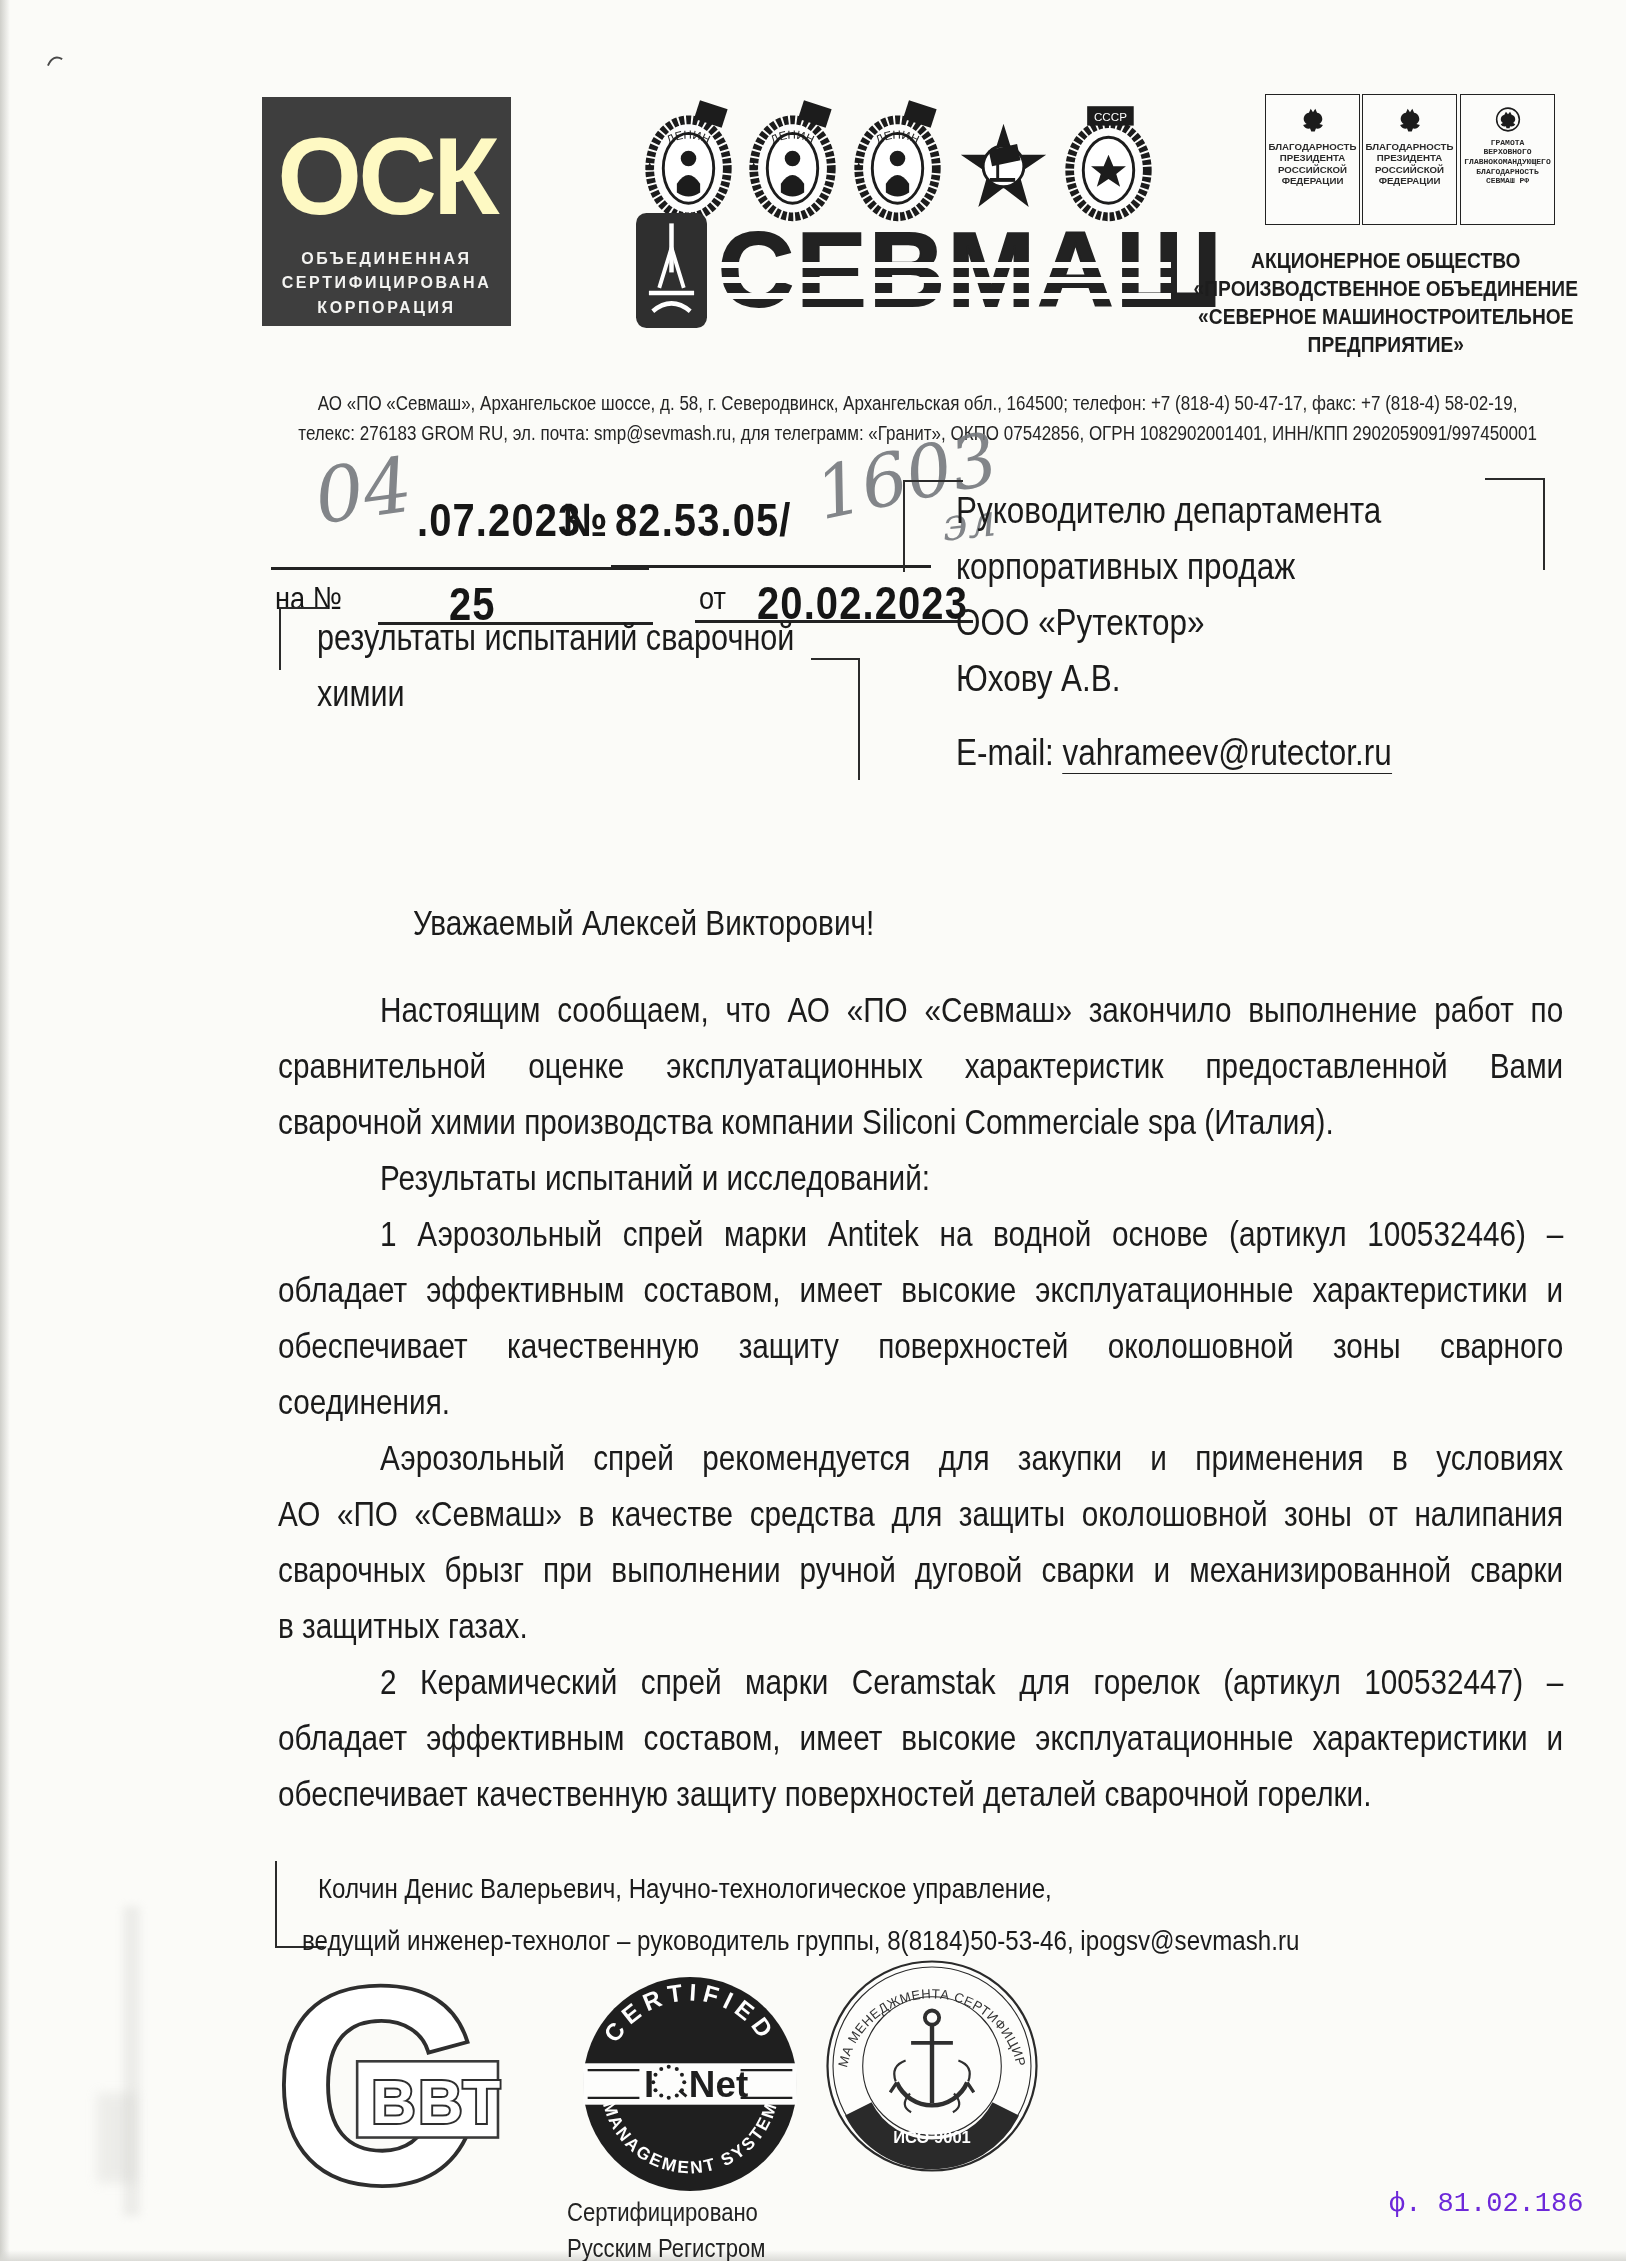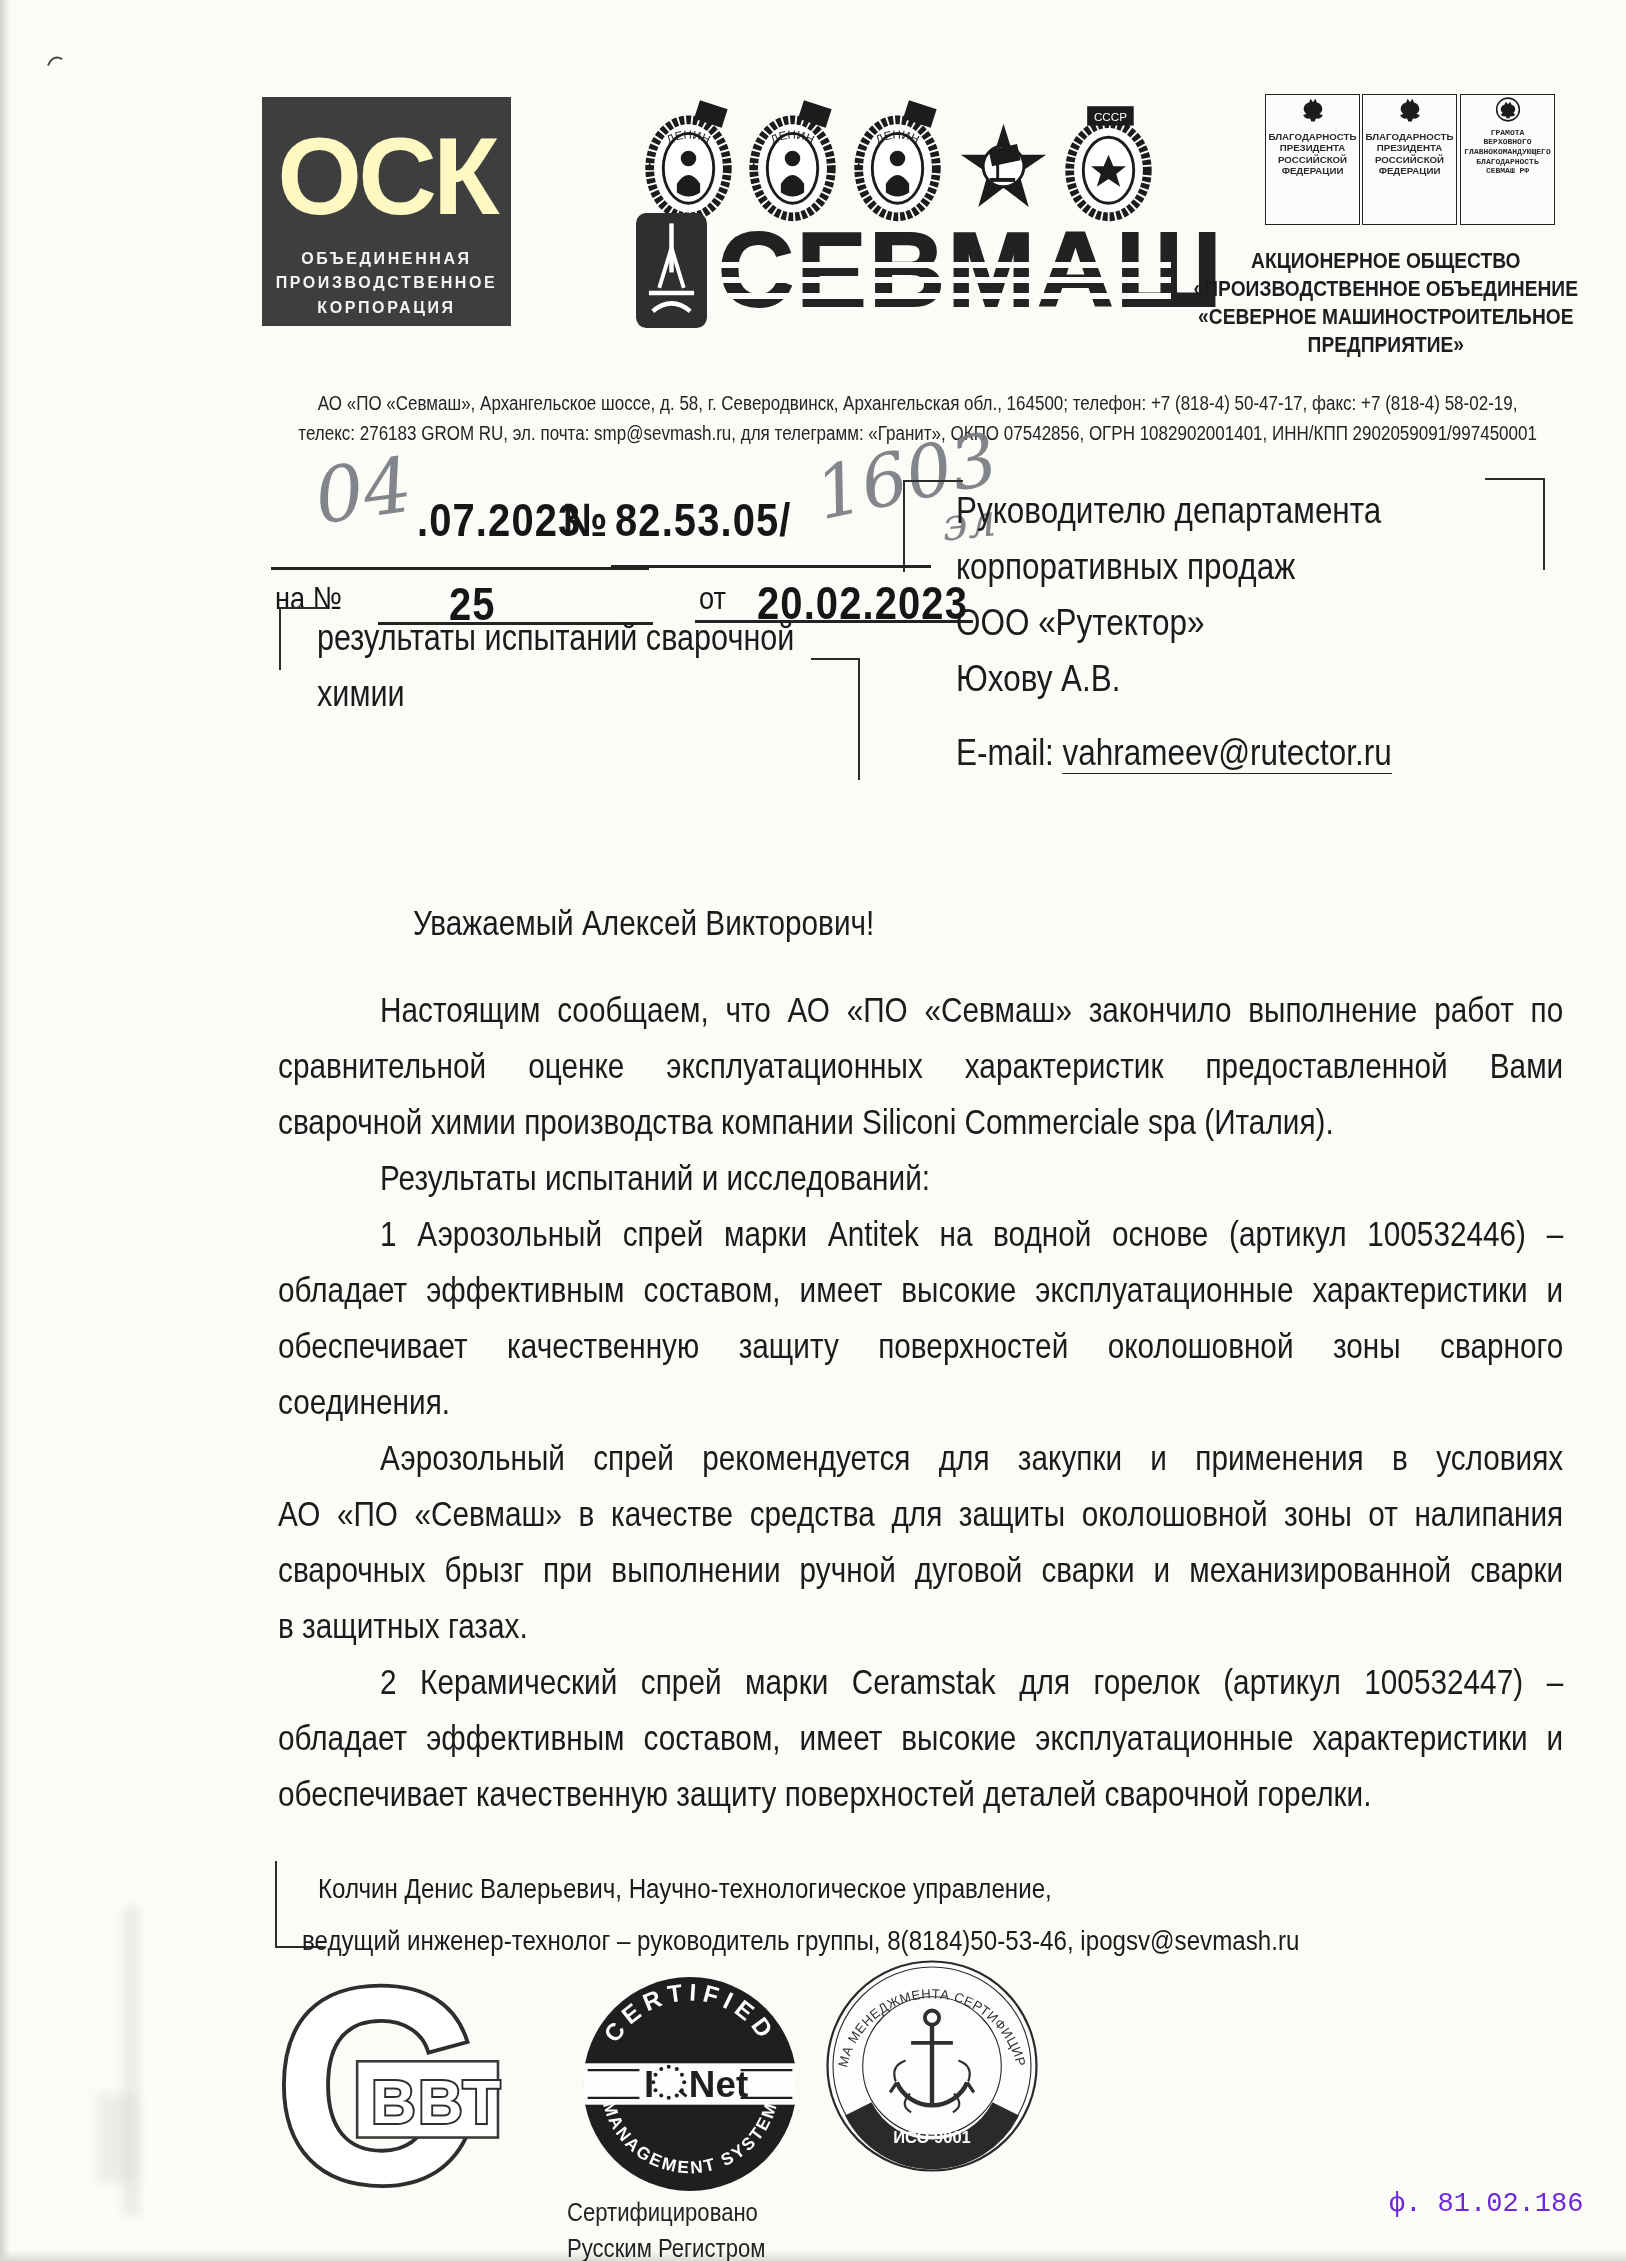--- a/index.html
+++ b/index.html
@@ -18,21 +18,21 @@
   
   .osk{left:262px;top:97px;width:249px;height:229px;background:#3e3e3e;text-align:center;}
   .osk-abbr{margin-top:24.6px;font-size:109px;font-weight:bold;color:#fef9c3;letter-spacing:-3.9px;line-height:1;}
   .osk-sub{margin-top:16px;color:#f4f4f2;font-size:16px;font-weight:bold;letter-spacing:2.6px;line-height:24.6px;}
   
   .medal{top:97px;width:97px;height:129px;}
   
   .sev-text{left:718px;top:217px;font-size:105px;font-weight:bold;color:#222;letter-spacing:2.6px;line-height:1;text-align:center;-webkit-text-stroke:1.9px #222;}
   .stripe{left:715px;width:456px;height:5.8px;background:#fbfbf8;}
   
-  .cert{top:94px;width:95px;height:131px;border:1.9px solid #222;background:#fcfcfa;text-align:center;box-sizing:border-box;padding-top:1px;}
+  .cert{top:94px;width:95px;height:131px;border:1.9px solid #222;background:#fcfcfa;text-align:center;box-sizing:border-box;padding-top:11px;}
   .cert .lines{margin-top:2.6px;font-size:9.7px;line-height:11.6px;font-weight:bold;color:#2a2a2a;}
   .cert.small .lines{font-size:8px;line-height:9.7px;font-family:Liberation Mono, monospace;}
   
   .company{left:1192px;top:247px;width:456px;text-align:center;font-weight:bold;font-size:22.6px;line-height:28px;color:#1d1d1d;}
   .address{left:278px;top:388px;width:1505px;text-align:center;font-size:20px;line-height:30px;color:#242424;}
   
   .hand{font-family:"DejaVu Serif",serif;font-style:italic;color:#75797d;opacity:.9;}
   .rline{background:#232323;height:2.6px;}
   .prt{font-size:47px;font-weight:600;color:#161616;letter-spacing:1.3px;}
   .plabel{font-size:32px;color:#161616;}
@@ -65,21 +65,21 @@
   <div class="abs smudge"></div>
   <div class="abs smudge2"></div>
   <svg class="abs" style="left:44px;top:50px;" width="26" height="22" viewBox="0 0 40 34">
     <path d="M6,24 Q14,6 28,14" stroke="#4a4a4a" stroke-width="3" fill="none"></path>
   </svg>
 
   <div class="abs osk">
     <div class="osk-abbr">ОСК</div>
     <div class="osk-sub">
       <div>ОБЪЕДИНЕННАЯ</div>
-      <div>ПРОИЗВОДСТВЕННОЕ</div>
+      <div>СЕРТИФИЦИРОВАНА</div>
       <div>КОРПОРАЦИЯ</div>
     </div>
   </div>
 
   <svg class="abs medal" style="left:640px;" viewBox="0 0 100 130">
     <ellipse cx="50" cy="72" rx="40" ry="50" fill="#fdfdfc" stroke="#1c1c1c" stroke-width="9" stroke-dasharray="5 2"></ellipse>
     <ellipse cx="50" cy="72" rx="26" ry="36" fill="#ffffff" stroke="#1c1c1c" stroke-width="3"></ellipse>
     <circle cx="50" cy="62" r="8" fill="#1c1c1c"></circle>
     <path d="M38,88 Q50,70 62,88 L62,97 Q50,105 38,97 Z" fill="#1c1c1c"></path>
     <rect x="58" y="6" width="30" height="20" fill="#1c1c1c" transform="rotate(18 73 16)"></rect>

